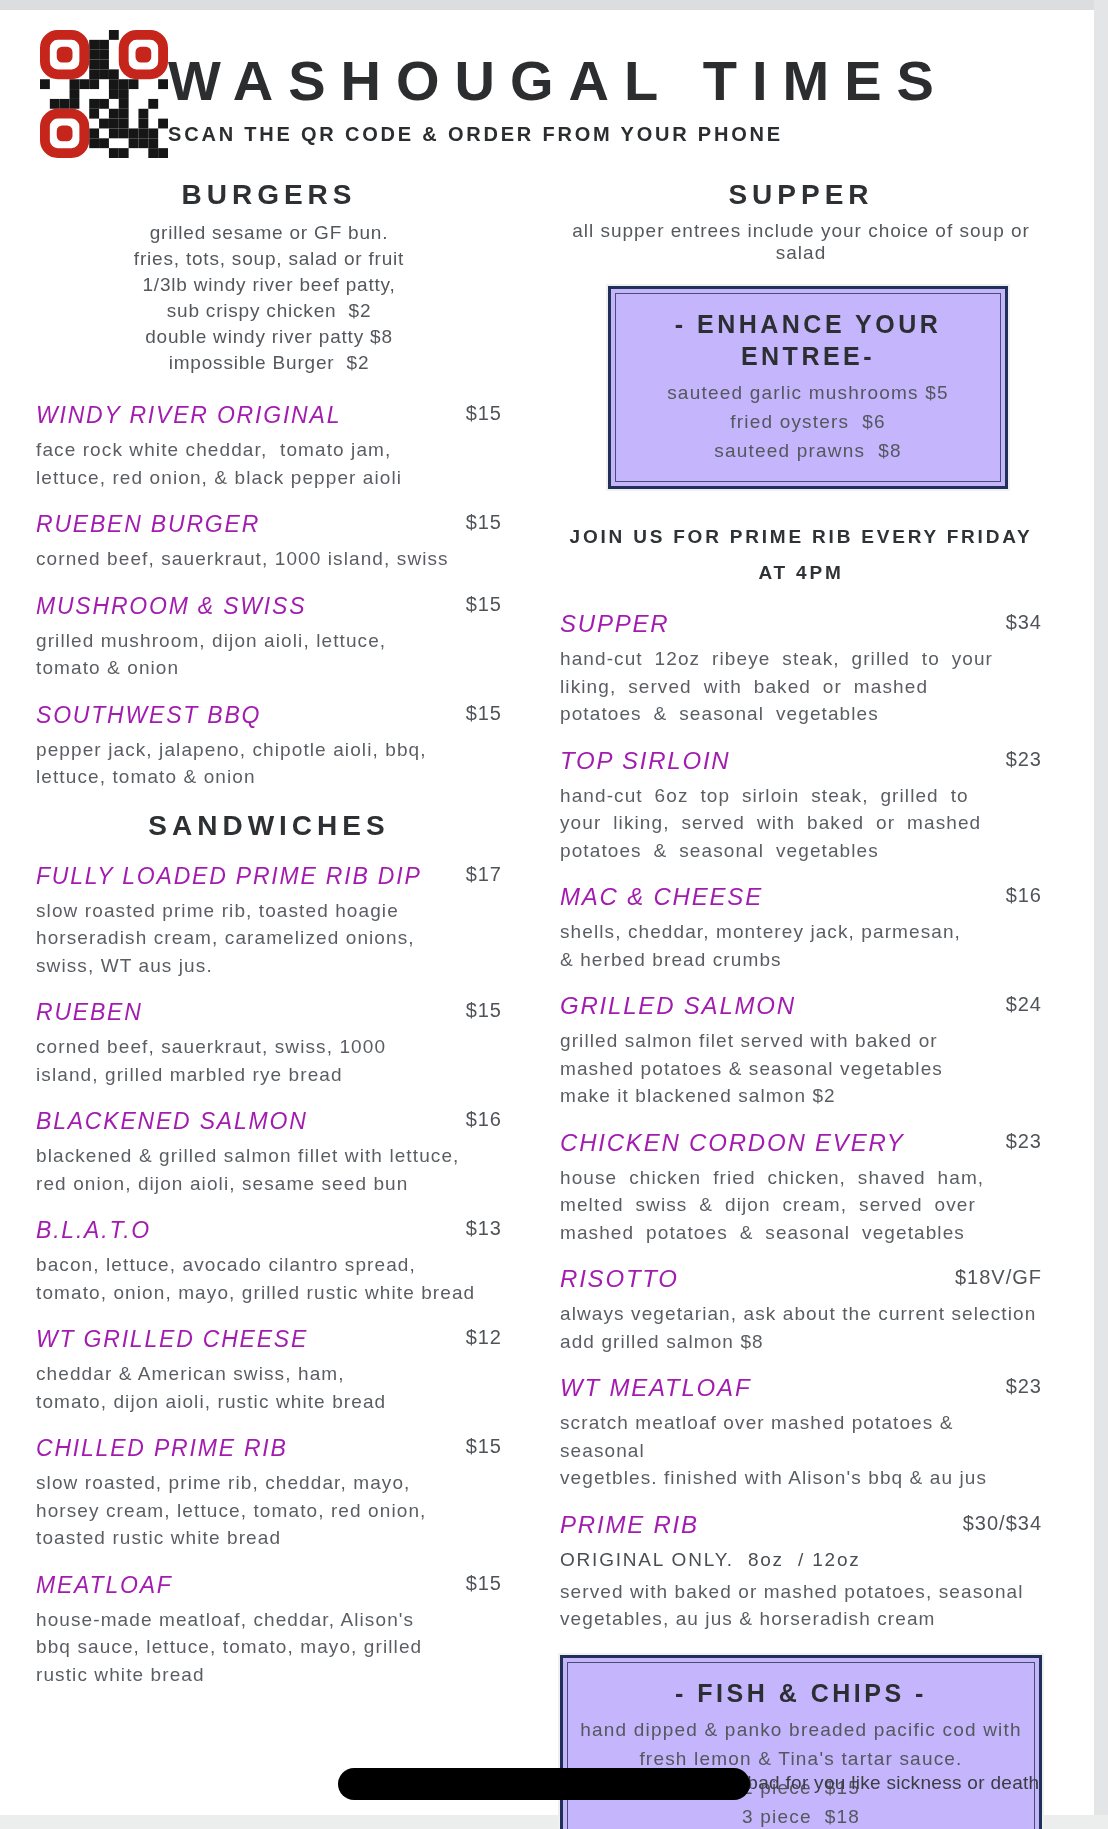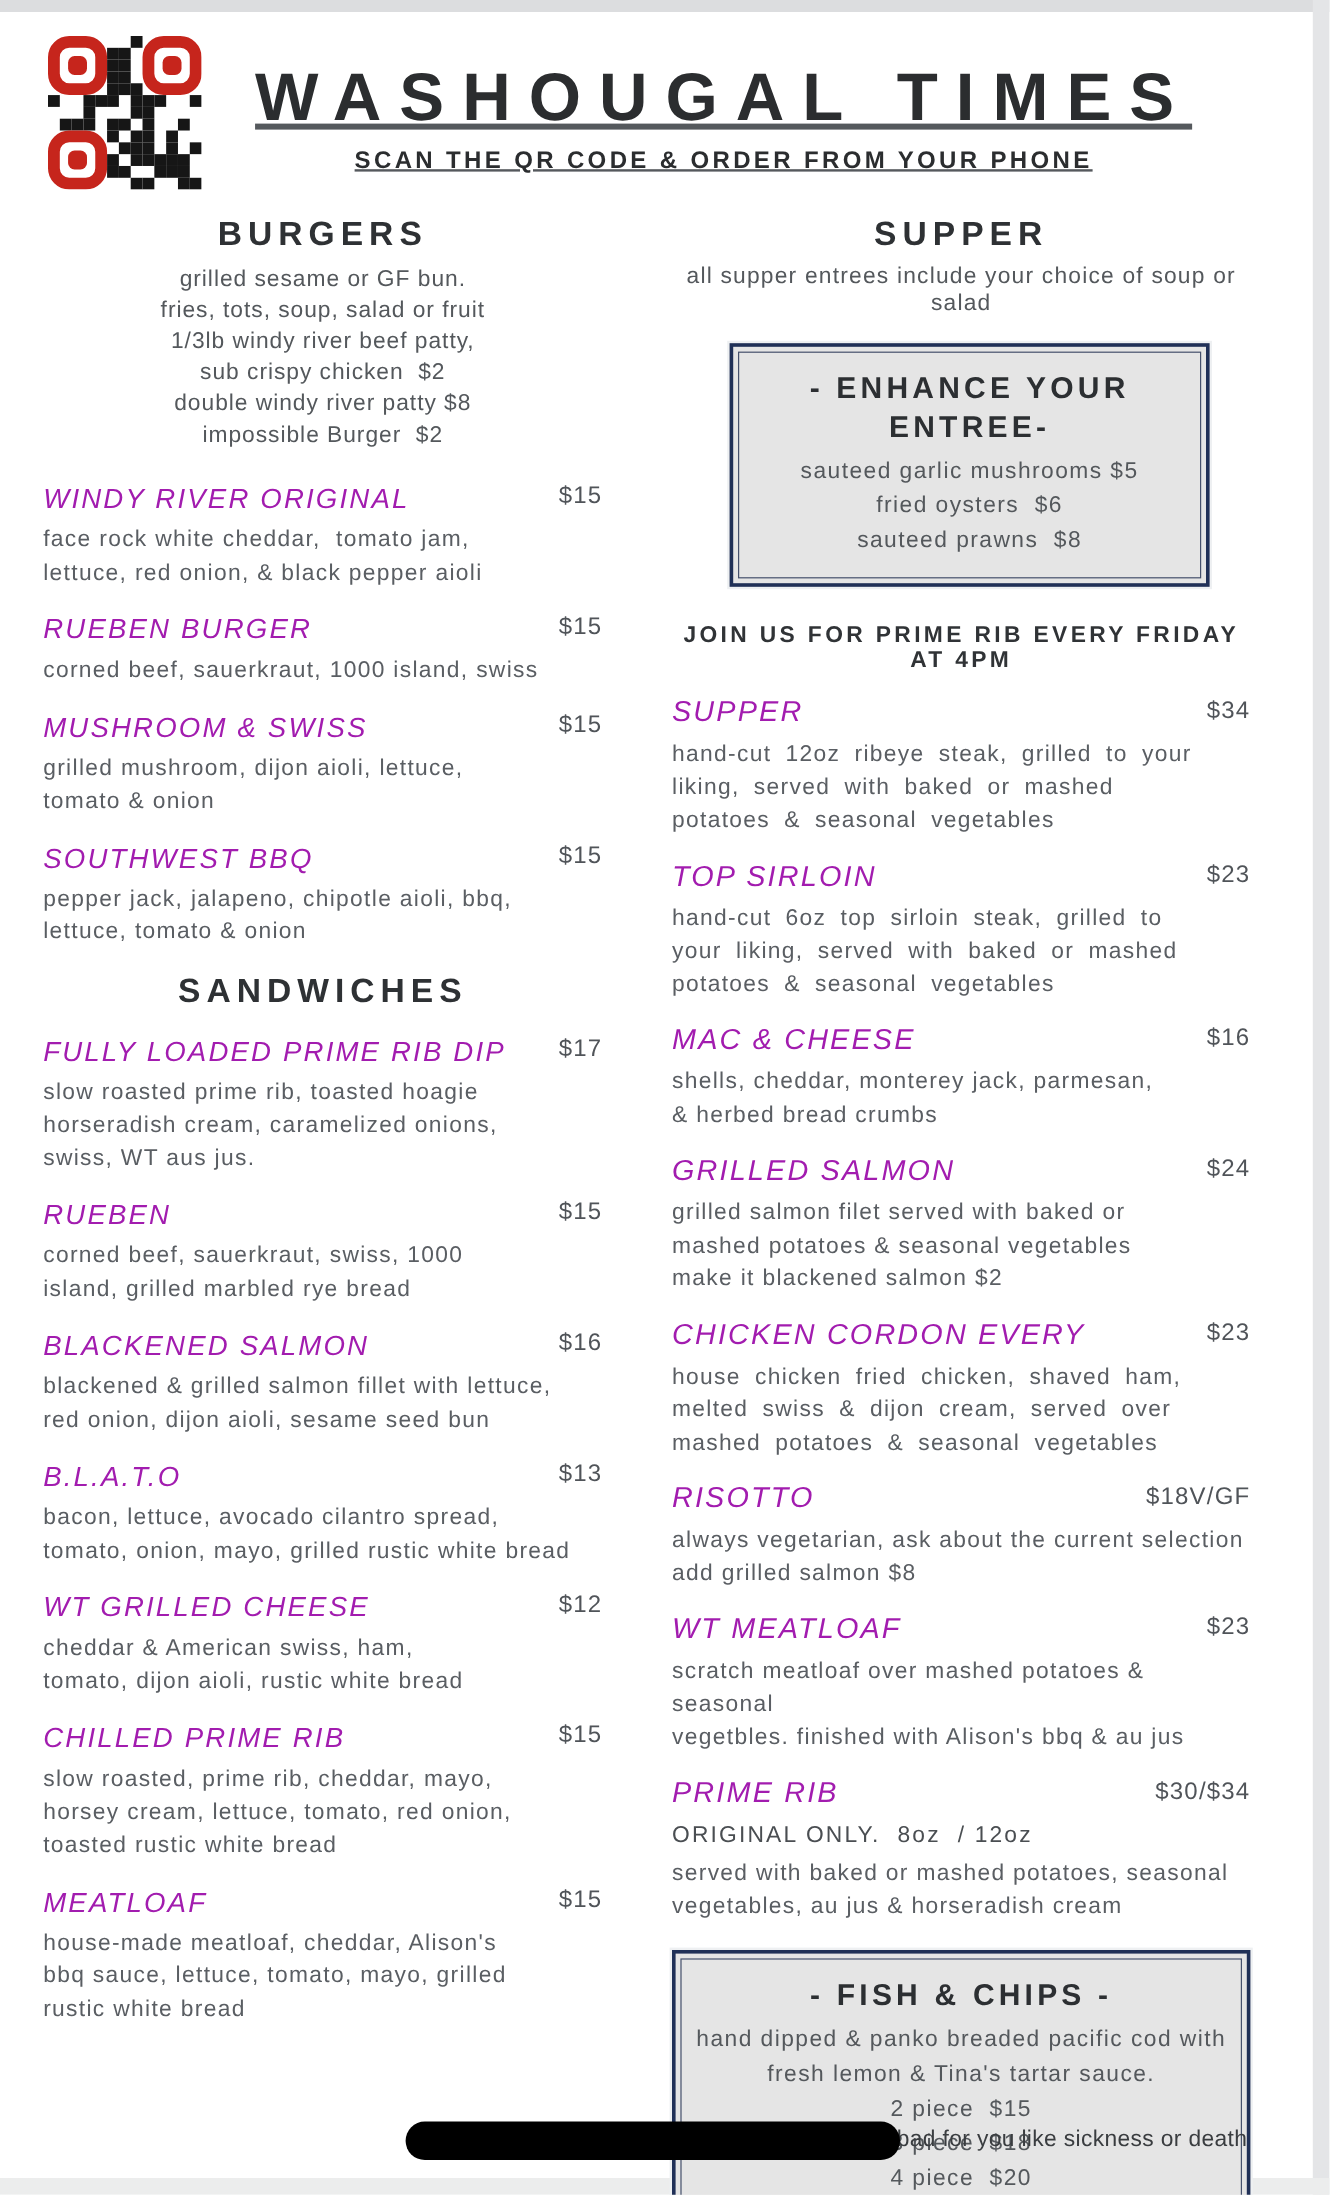--- a/index.html
+++ b/index.html
@@ -10,21 +10,21 @@
     font-family: "Liberation Sans", sans-serif;
     color: #55595d;
     overflow: hidden;
   }
   .edge-top   { position:absolute; top:0; left:0; width:100%; height:10px; background:#dcdddf; }
   .edge-right { position:absolute; top:0; right:0; width:14px; height:100%; background:#e4e5e7; }
   .edge-bottom{ position:absolute; bottom:0; left:0; width:100%; height:14px; background:#eceded; }
 
   .header { position:absolute; top:30px; left:40px; right:70px; display:flex; align-items:flex-start; }
   .qr { flex:0 0 auto; width:128px; height:128px; }
-  .title-block { flex:1 1 auto; text-align:center; padding-top:18px;text-decoration:underline; }
+  .title-block { flex:1 1 auto; padding-top:18px; }
   .menu-title {
     font-size:56px; font-weight:bold; letter-spacing:15px;
     color:#2b2d2f; white-space:nowrap;
   }
   .menu-subtitle {
     margin-top:10px; font-size:20px; font-weight:bold;
     letter-spacing:2.8px; color:#2b2d2f;
   }
 
   .col { position:absolute; top:168px; }
@@ -62,37 +62,37 @@
     font-size:19px; line-height:27.5px; letter-spacing:1.1px;
     color:#5a5e63; white-space:pre-wrap; margin-top:4px;
   }
   .menu-item.wide .item-desc { word-spacing:5.5px; }
 
   .supper-note {
     font-size:19px; letter-spacing:1px; color:#54585c;
     text-align:center; margin-bottom:4px;
   }
   .box {
-    border:3px solid #203057; padding:4px; background:#e5e5e5;
+    border:3px solid #203057; padding:4px; background:#c4b5fd;
     box-shadow:0 0 0 2px #eef0f2; margin-top:22px;
   }
   .box-inner { border:1.5px solid #45506c; padding:14px 8px 16px; text-align:center; }
   .box-title {
     font-size:25px; font-weight:bold; letter-spacing:3.5px;
     color:#2c2f32; line-height:32px;
   }
   .box-lines {
     font-size:19px; line-height:29px; letter-spacing:1.2px;
     color:#54585c; white-space:pre-wrap; margin-top:6px;
   }
   .enhance-box { width:400px; margin-left:48px; }
   .fish-box { width:100%; }
   .banner {
     font-size:19px; font-weight:bold; letter-spacing:2.8px;
-    color:#303336; text-align:center; line-height:21px;
+    color:#303336; text-align:center; line-height:36px;
     margin:30px auto 2px; max-width:470px;
   }
 
   .disclaimer { position:absolute; top:1764px; left:0; width:1108px; height:44px; }
   .disclaimer-text {
     position:absolute; left:506px; top:8px;
     font-size:19px; letter-spacing:0.3px; color:#3a3d40; white-space:nowrap;
   }
   .redact-bar {
     position:absolute; left:338px; top:4px; width:412px; height:32px;

